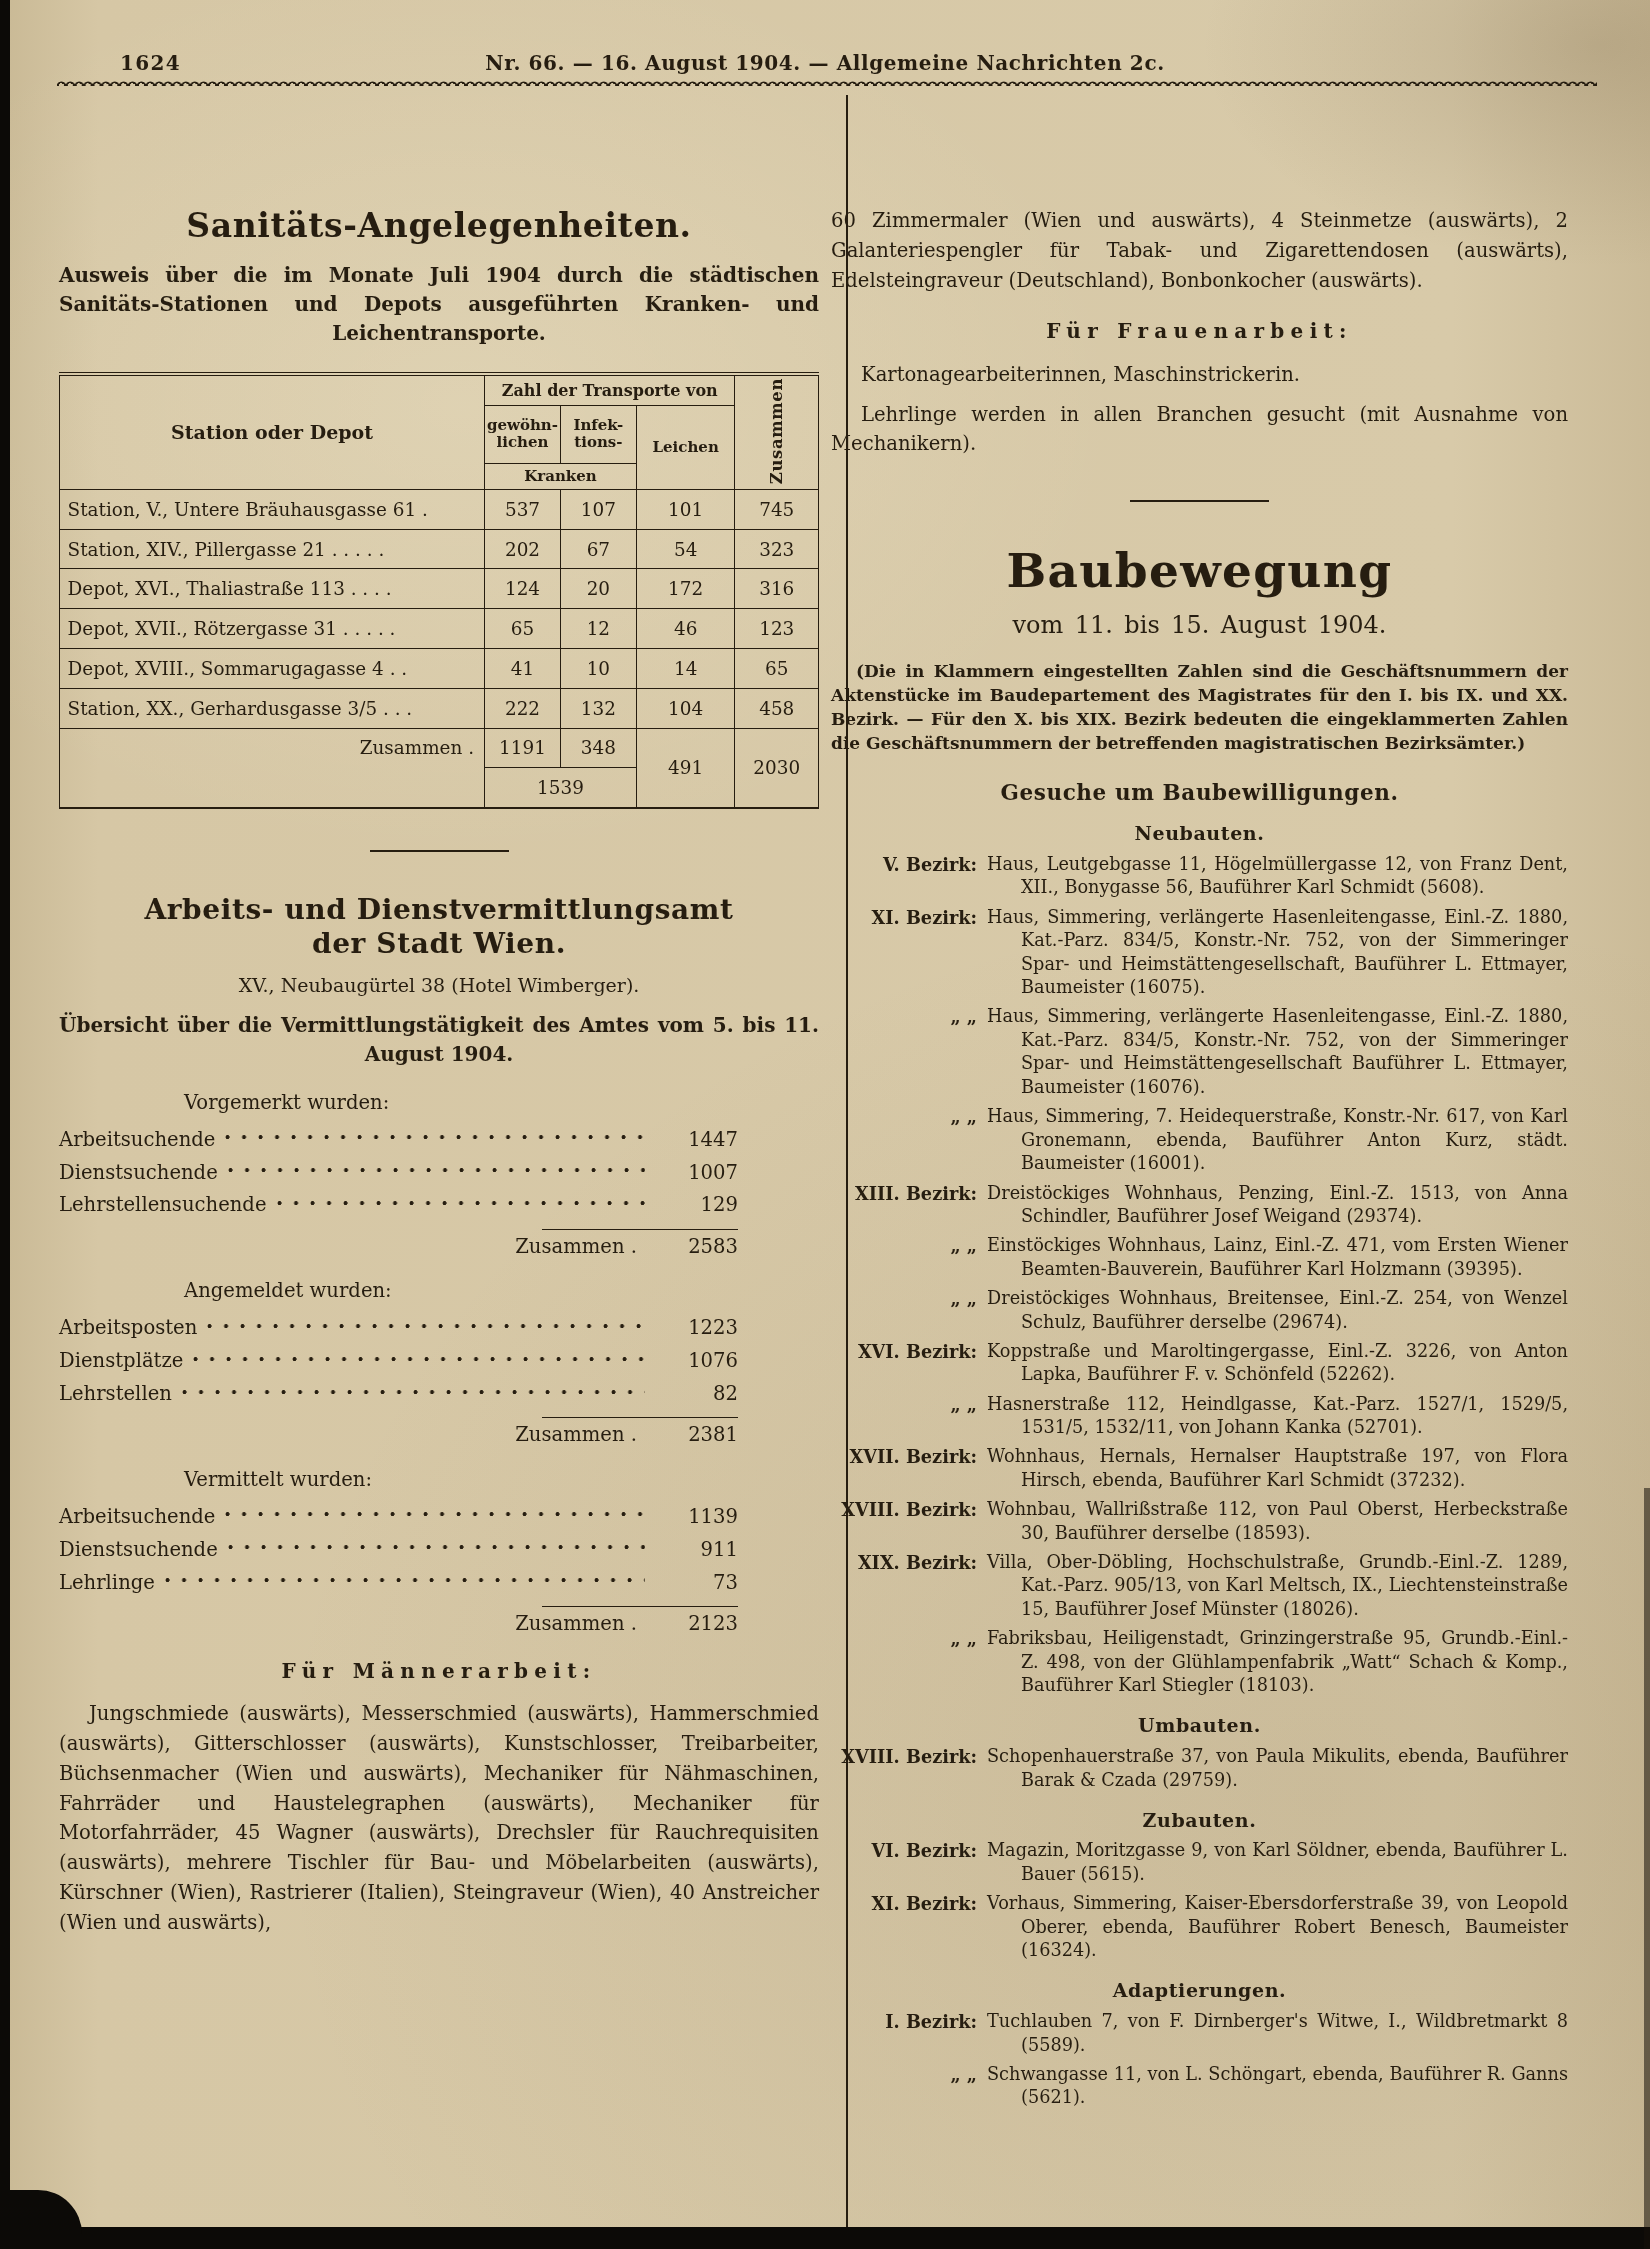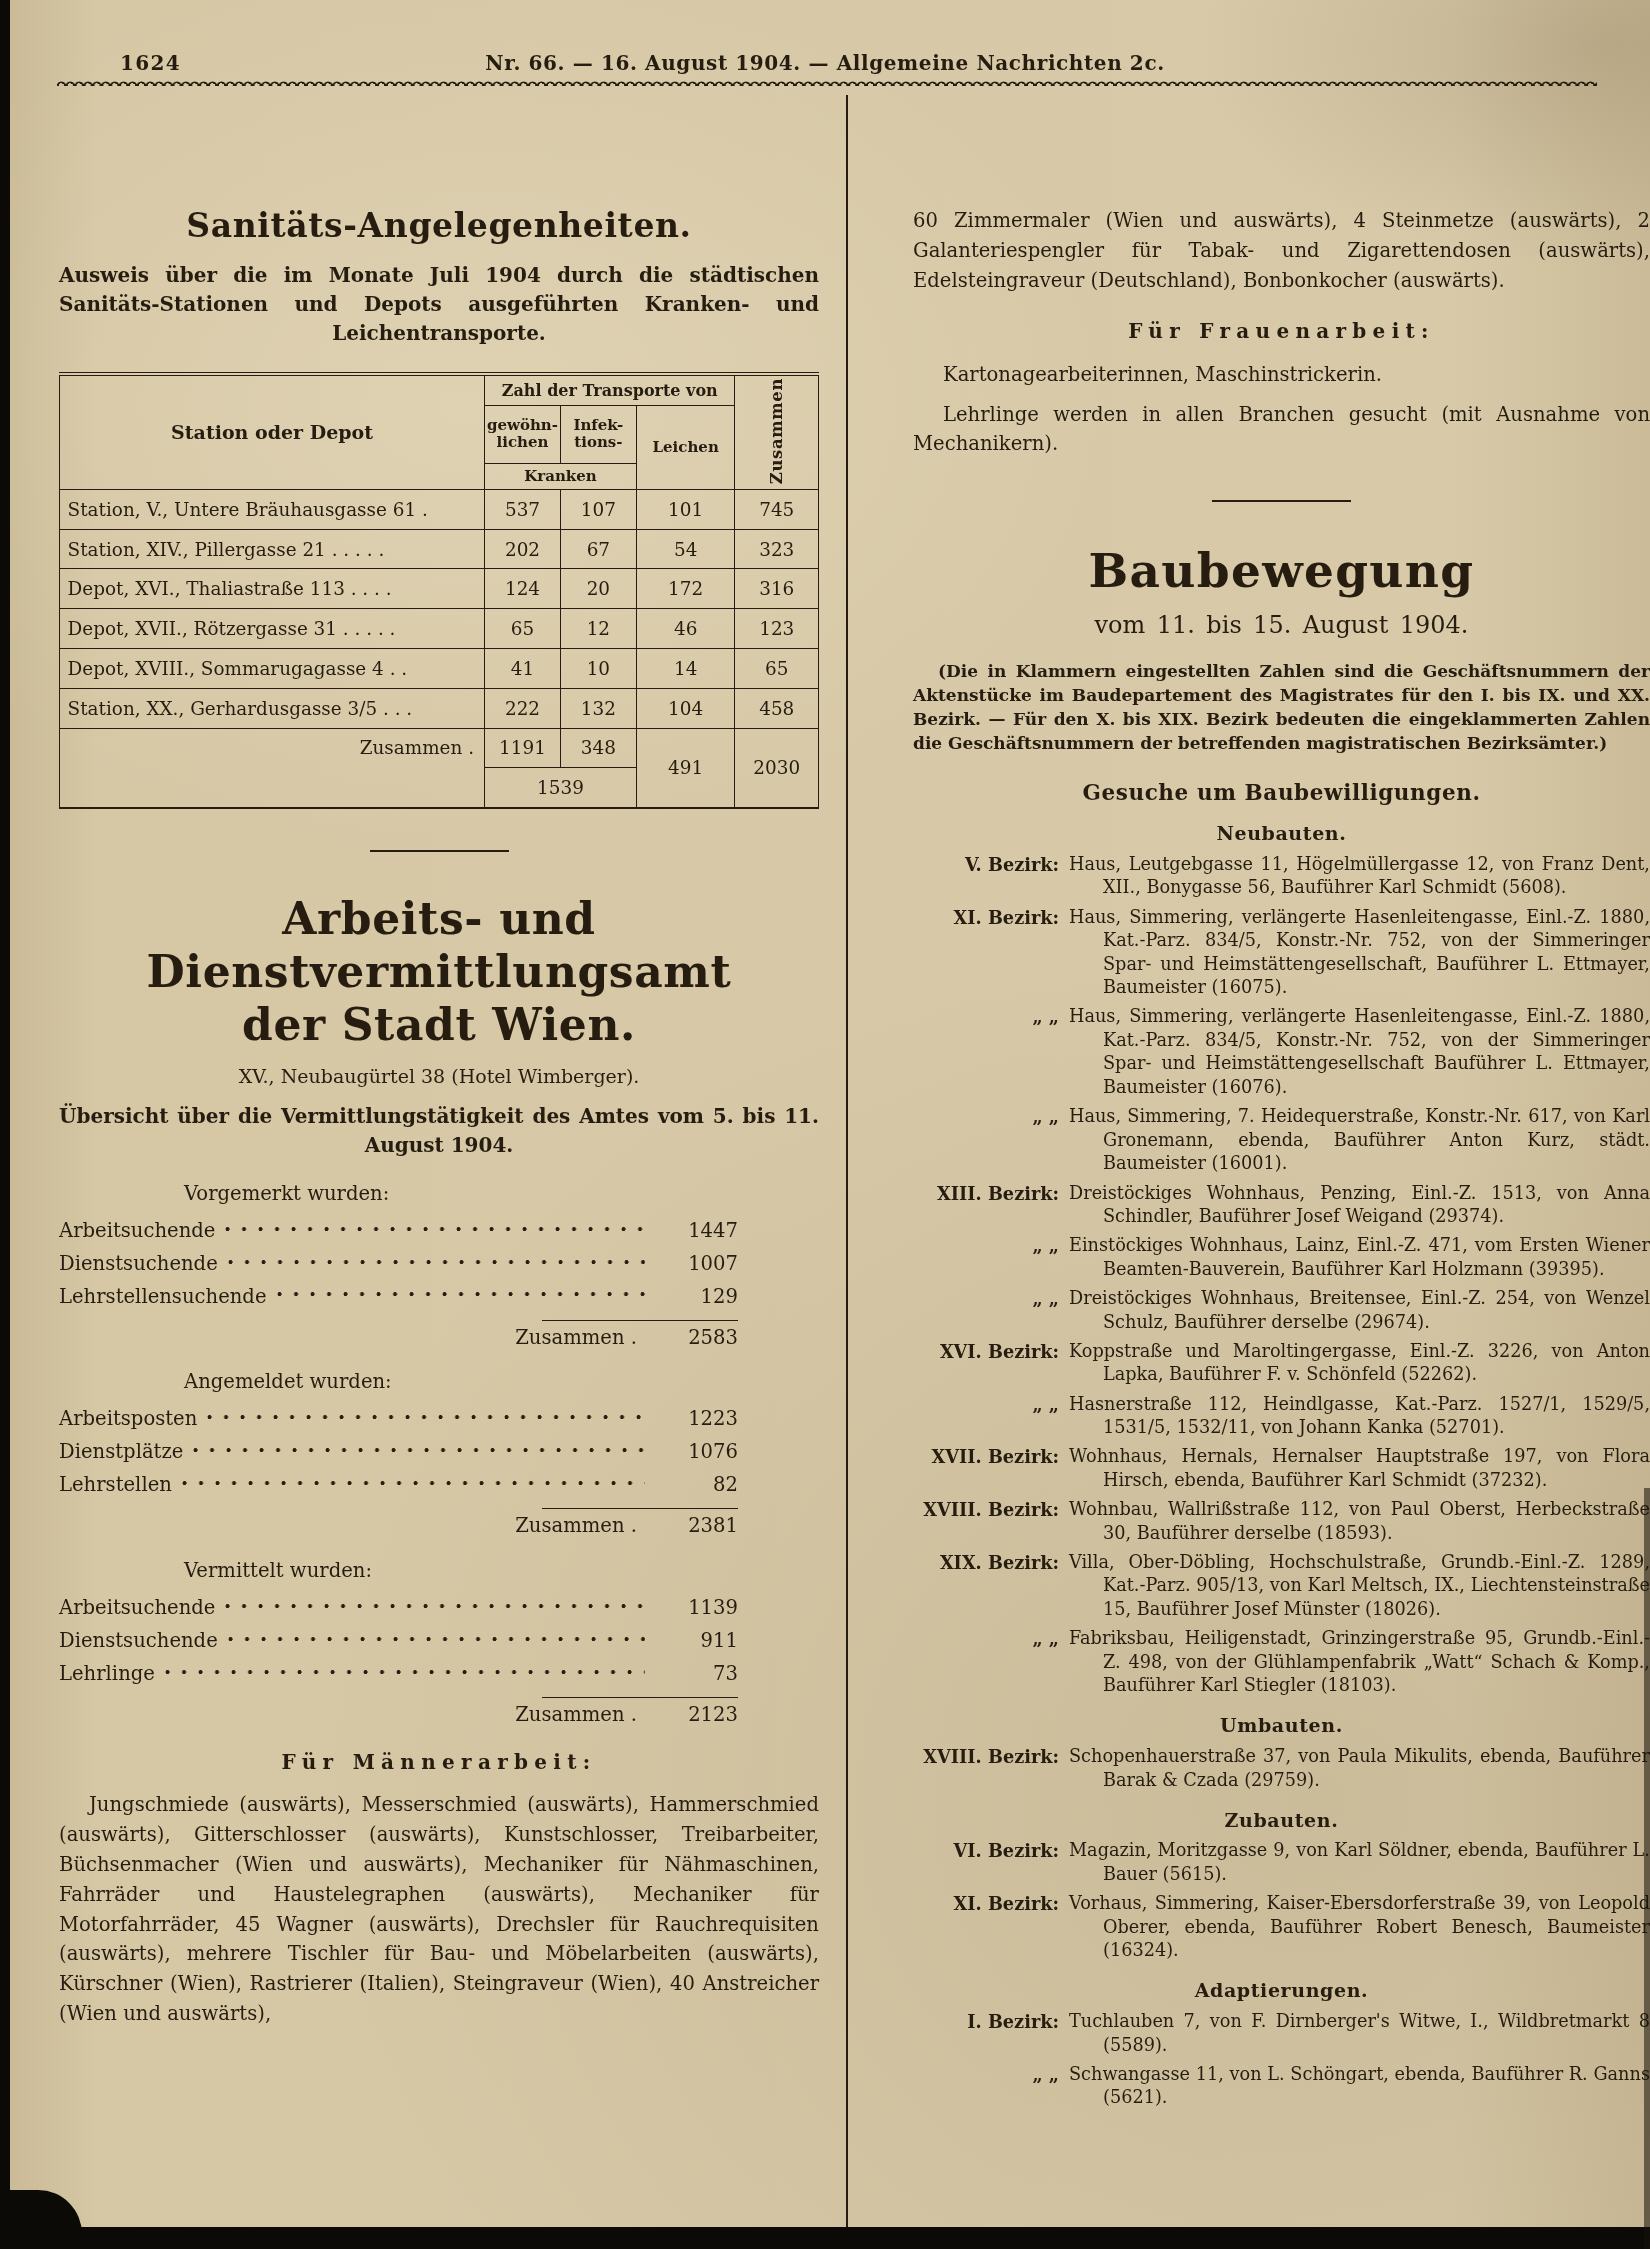--- a/index.html
+++ b/index.html
@@ -30,21 +30,21 @@
   .zigzag {
     position:absolute; top:80px; left:57px; width:1540px; height:6.3px;
     background: radial-gradient(circle at 4.4px 6.3px, transparent 2.8px, #261d10 2.8px, #261d10 4.4px, transparent 5px);
     background-size:8.9px 6.3px; background-repeat:repeat-x;
   }
 
   .col-divider { position:absolute; left:846px; top:95px; width:1.9px; height:2132px; background:#261d10; }
 
   .col { position:absolute; top:95px; }
   .col-left  { left:59px;  width:760px; }
-  .col-right { left:913px; width:737px; }
+  .col-right { left:831px; width:737px; }
 
   
   .art-title { font-size:33px; font-weight:bold; text-align:center; letter-spacing:0.6px; line-height:1.2; }
   .first-block { margin-top:111px; }
   .subtitle { font-size:20px; font-weight:bold; text-align:justify; text-align-last:center; line-height:1.45; margin-top:15px; }
   .para { font-size:19.6px; line-height:1.52; text-align:justify; }
   .indent { text-indent:30px; }
   .spaced-heading { font-size:20px; text-align:center; letter-spacing:6.3px; margin:24px 0 16.5px; }
   .divider { width:139px; height:1.9px; background:#261d10; margin:41px auto; }
 
@@ -57,21 +57,21 @@
   .th-group   { font-size:16px; padding:5px 2.5px; }
   .th-sub     { font-size:15px; padding:3.8px 1.3px; line-height:1.15; }
   .pre        { white-space:pre-line; }
   .th-zus     { padding:2.5px 1.3px; }
   .vert { display:inline-block; writing-mode:vertical-rl; transform:rotate(180deg); font-size:16.5px; font-weight:bold; letter-spacing:0.6px; }
   .td-station { font-size:18.4px; text-align:left; padding:8.9px 3.8px 8.9px 7.6px; }
   .td-num { font-size:18.4px; text-align:center; padding:8.9px 2.5px; vertical-align:middle; }
   .td-total-label { font-size:18.4px; text-align:right; padding:8.9px 10px 0 2.5px; vertical-align:top; }
 
   
-  .arb-title { font-size:44px; }
+  .arb-title { font-size:28px; }
   .address { text-align:center; font-size:19px; margin:14px 0 15px; }
   .uebersicht { font-size:20px; font-weight:bold; text-align:justify; text-align-last:center; line-height:1.45; margin-bottom:15px; }
 
   .stat-group { width:679px; }
   .stat-heading { font-size:19.6px; margin:21.5px 0 10px 125px; }
   .stat-row { display:flex; align-items:center; font-size:19.6px; line-height:1.68; }
   .stat-label { white-space:nowrap; }
   .stat-leader { flex:1; height:7.6px; margin:0 11.4px 6.3px 10px;
     background:radial-gradient(circle at 2.5px 3.2px, #261d10 1.8px, transparent 2.2px);
     background-size:16.5px 6.3px; background-repeat:repeat-x; background-position:left bottom; }

